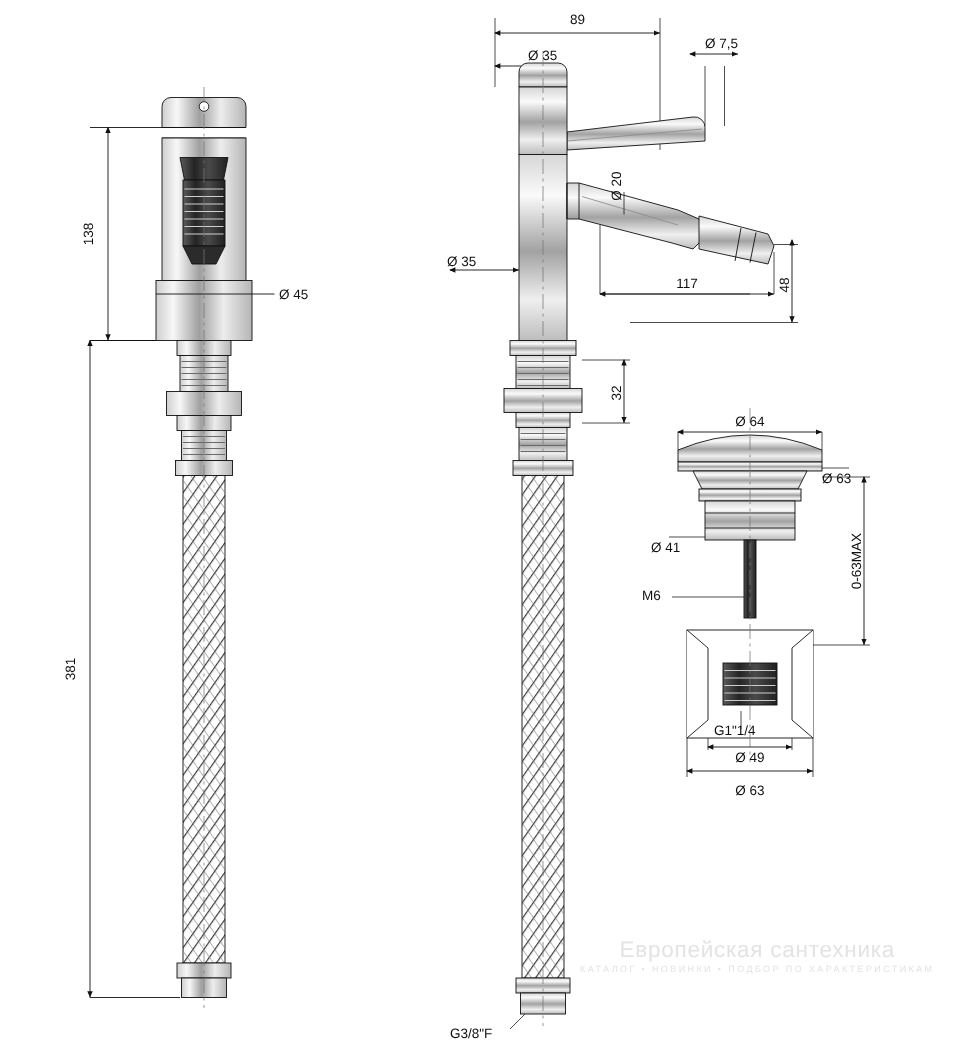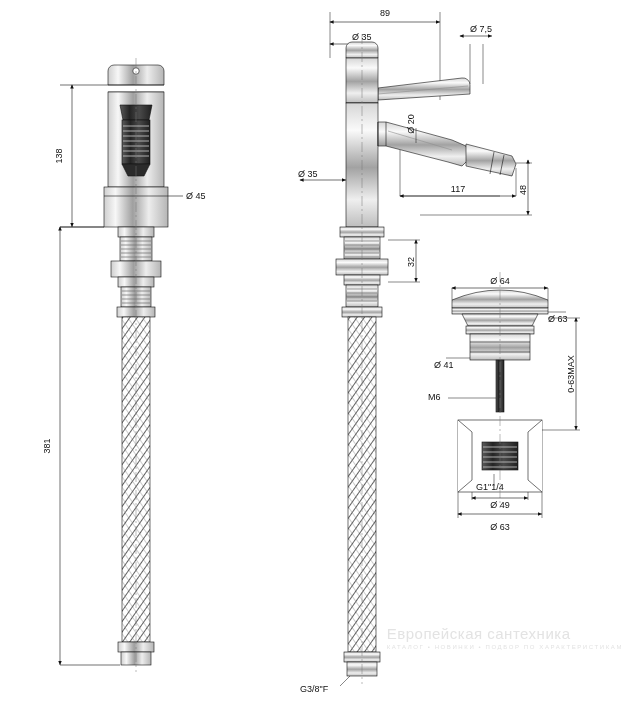--- a/index.html
+++ b/index.html
@@ -1,21 +1,21 @@
 <!DOCTYPE html>
 <html><head>
 <meta charset="utf-8">
 <style>
   html,body{margin:0;padding:0;background:#ffffff;}
   body{width:635px;height:704px;position:relative;overflow:hidden;
        font-family:"Liberation Sans",sans-serif;color:#1a1a1a;}
   #sheet{position:absolute;left:0;top:0;width:635px;height:704px;}
   svg{display:block;}
   .dimtext{font-family:"Liberation Sans",sans-serif;font-size:9px;fill:#111;}
-  .wm{position:absolute;right:12px;bottom:52px;
+  .wm{position:absolute;right:12px;bottom:52px;text-align:center;
       color:#e3e3e3;pointer-events:none;}
   .wm .wm1{font-size:15px;letter-spacing:.5px;line-height:16px;}
   .wm .wm2{font-size:6px;letter-spacing:1.6px;line-height:10px;}
 </style>
 </head>
 <body>
 
 <div id="sheet">
 <svg width="635" height="704" viewBox="0 0 635 704">
   <defs>

